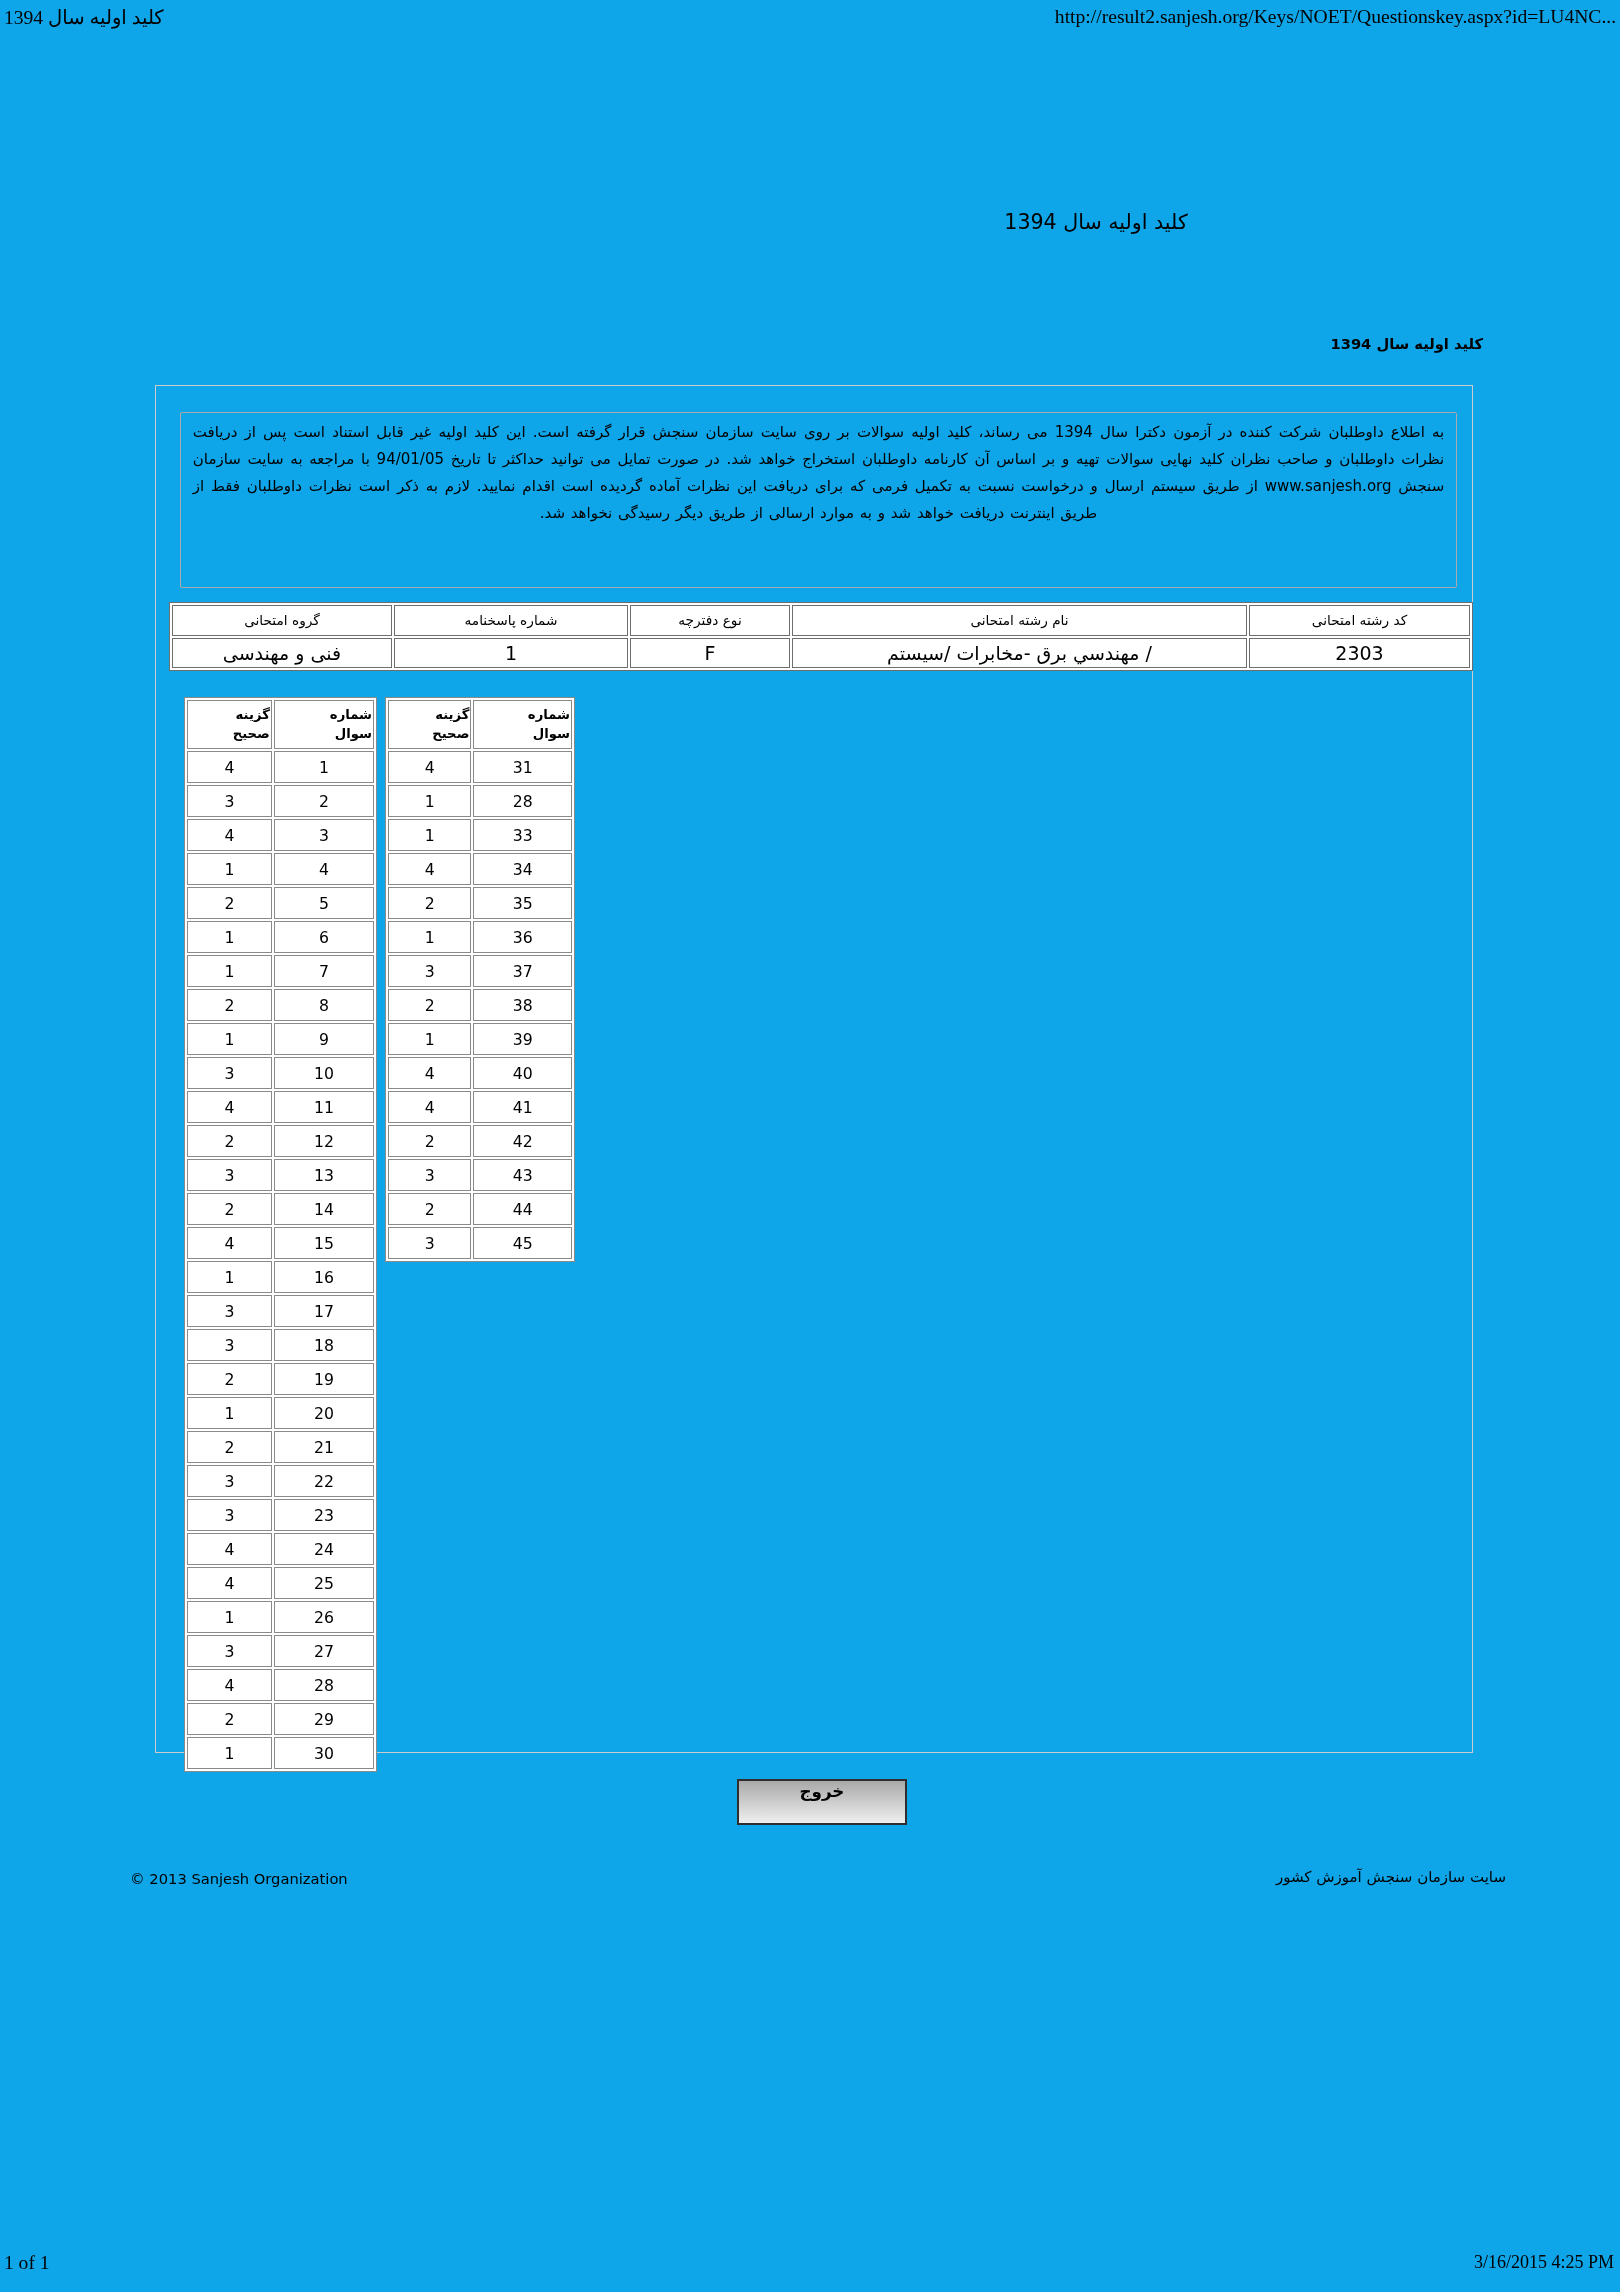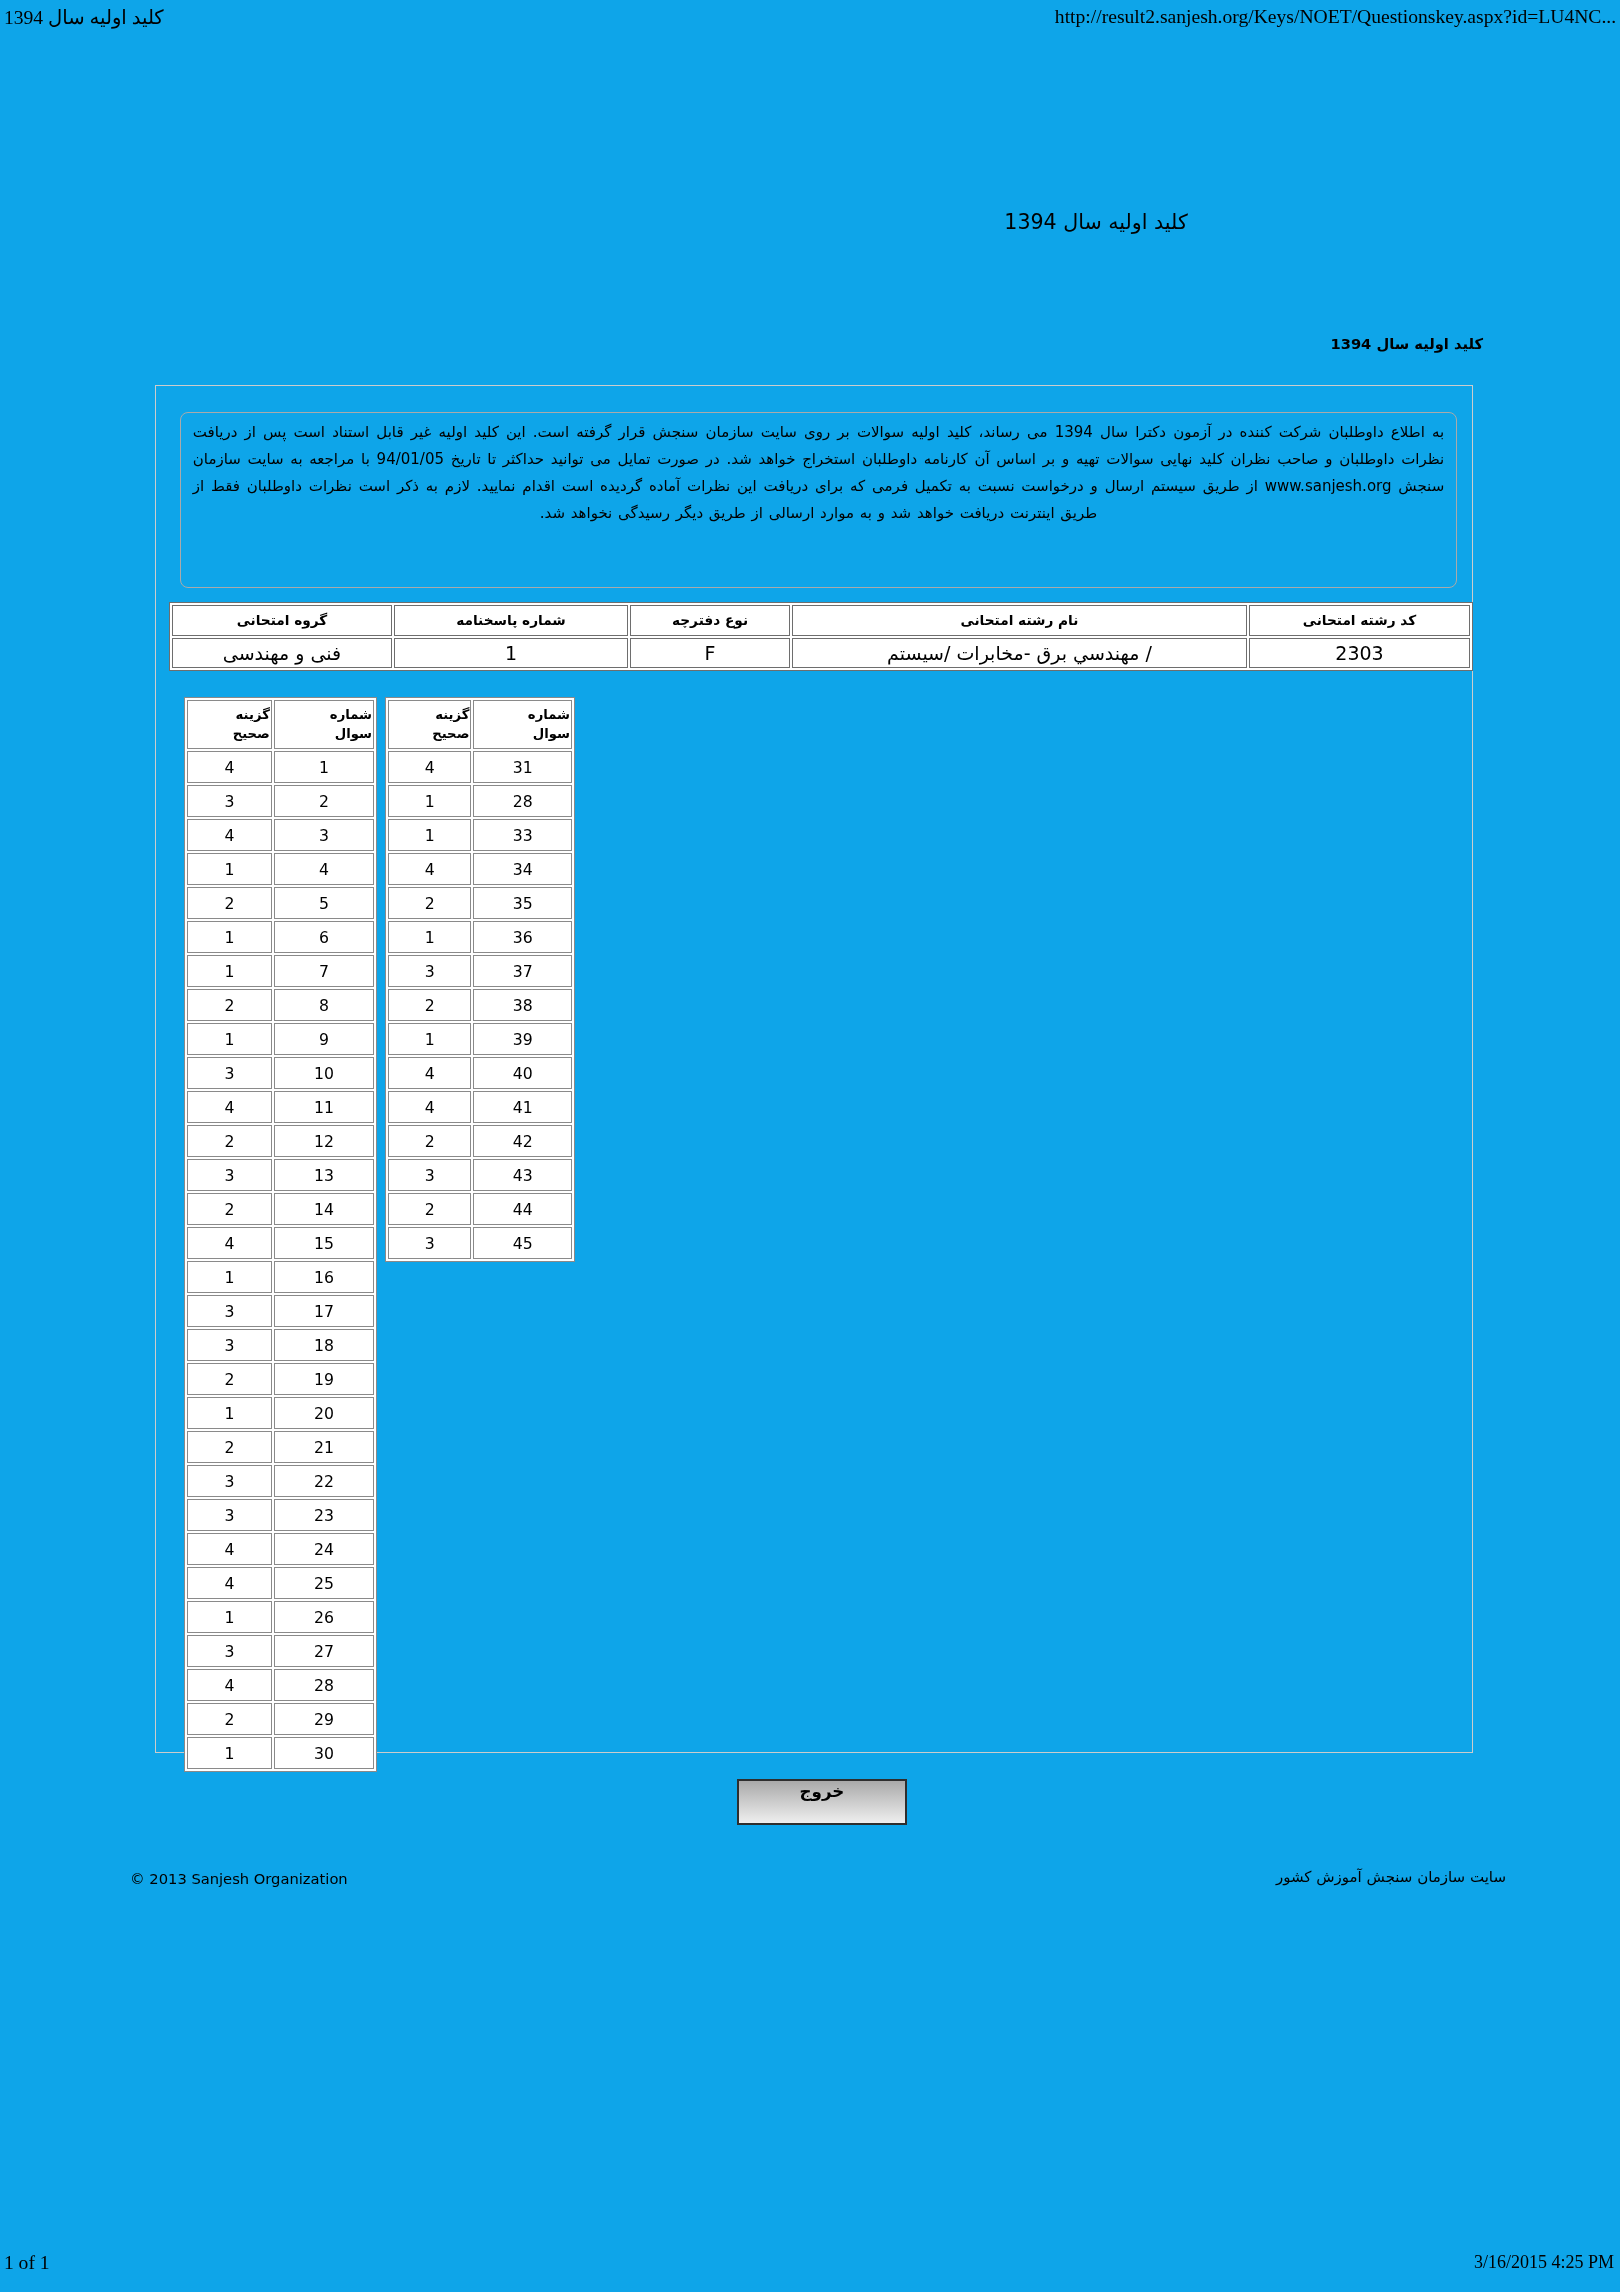--- a/index.html
+++ b/index.html
@@ -15,30 +15,30 @@
 
   .main-title{position:absolute;top:210px;left:1096px;transform:translateX(-50%);
               font-size:20.6px;direction:rtl;white-space:nowrap;}
   .sub-title{position:absolute;top:335px;right:137px;font-size:14.7px;font-weight:bold;
              direction:rtl;white-space:nowrap;}
 
   .outer-box{position:absolute;left:155px;top:385px;width:1318px;height:1368px;
              border:1px solid #cccccc;box-sizing:border-box;}
 
   .notice-box{position:absolute;left:180px;top:412px;width:1277px;height:176px;
-              box-sizing:border-box;border:1px solid #aaaaaa;border-radius:8px;
+              box-sizing:border-box;border:1px solid #aaaaaa;border-radius:2px;
               padding:5.9px 11.8px;direction:rtl;text-align:justify;text-align-last:center;
               font-size:15px;line-height:27px;word-spacing:1px;}
 
   table.grid{border-collapse:separate;border-spacing:2px;background:#fff;table-layout:fixed;}
   .info-table{position:absolute;left:169px;top:602px;width:1289px;direction:rtl;
               border:1px solid #6e6e6e;}
   .info-table th,.info-table td{border:1px solid #6e6e6e;text-align:center;vertical-align:middle;
               overflow:hidden;white-space:nowrap;}
-  .info-table th{font-size:13.7px;font-weight:bold;height:26.5px;}
+  .info-table th{font-size:13.7px;font-weight:normal;height:26.5px;}
   .info-table td{font-size:19px;height:26.5px;margin-top:20px;}
 
   .key-table{position:absolute;direction:rtl;border:1px solid #8a8a8a;}
   .key-table th,.key-table td{border:1px solid #8a8a8a;text-align:center;vertical-align:middle;}
   .key-table th{font-size:13.2px;font-weight:bold;height:45px;white-space:pre-line;line-height:18.6px;text-align:right;}
   .key-table td{font-size:15.7px;height:28px;}
   .key-table-1{left:184px;top:697px;width:193px;}
   .key-table-2{left:385px;top:697px;width:190px;}
 
   .exit-button{position:absolute;left:737px;top:1779px;width:170px;height:46px;

